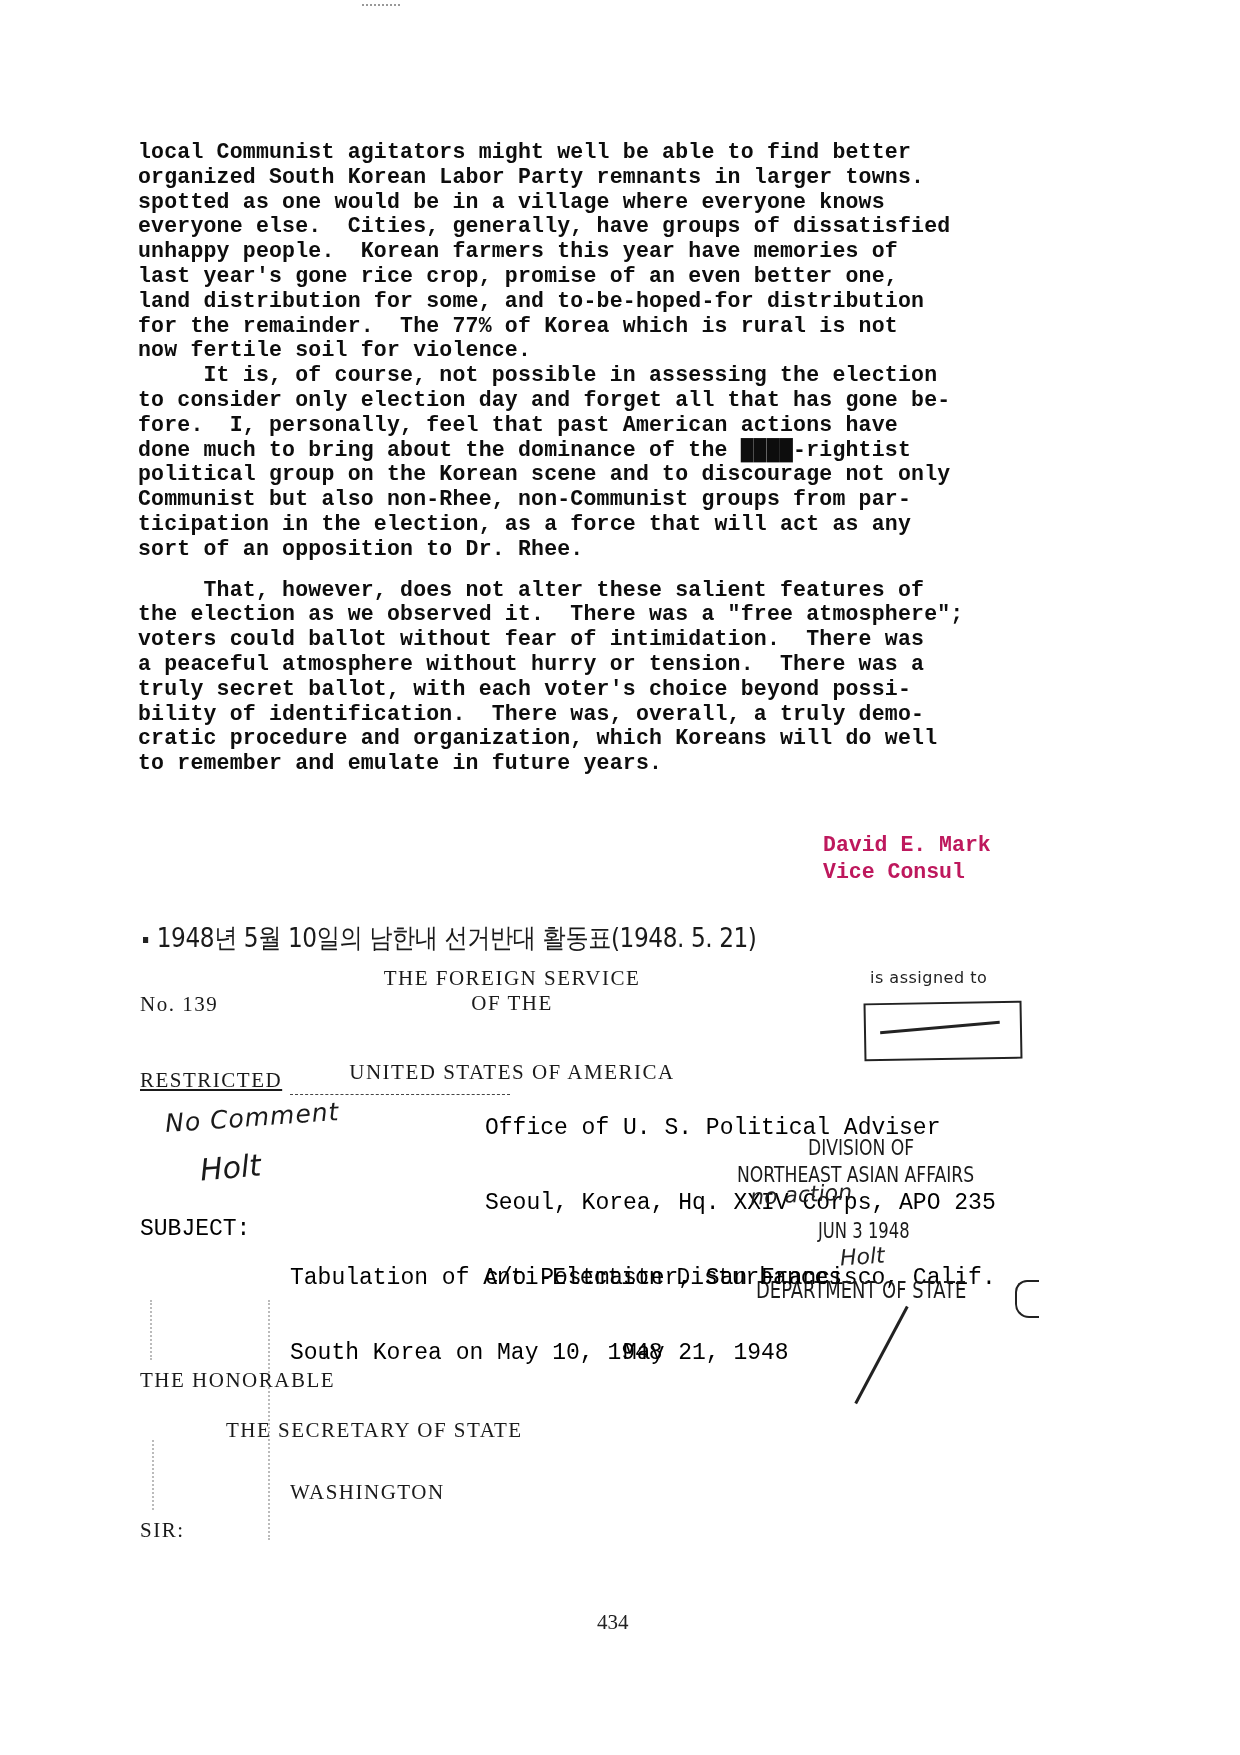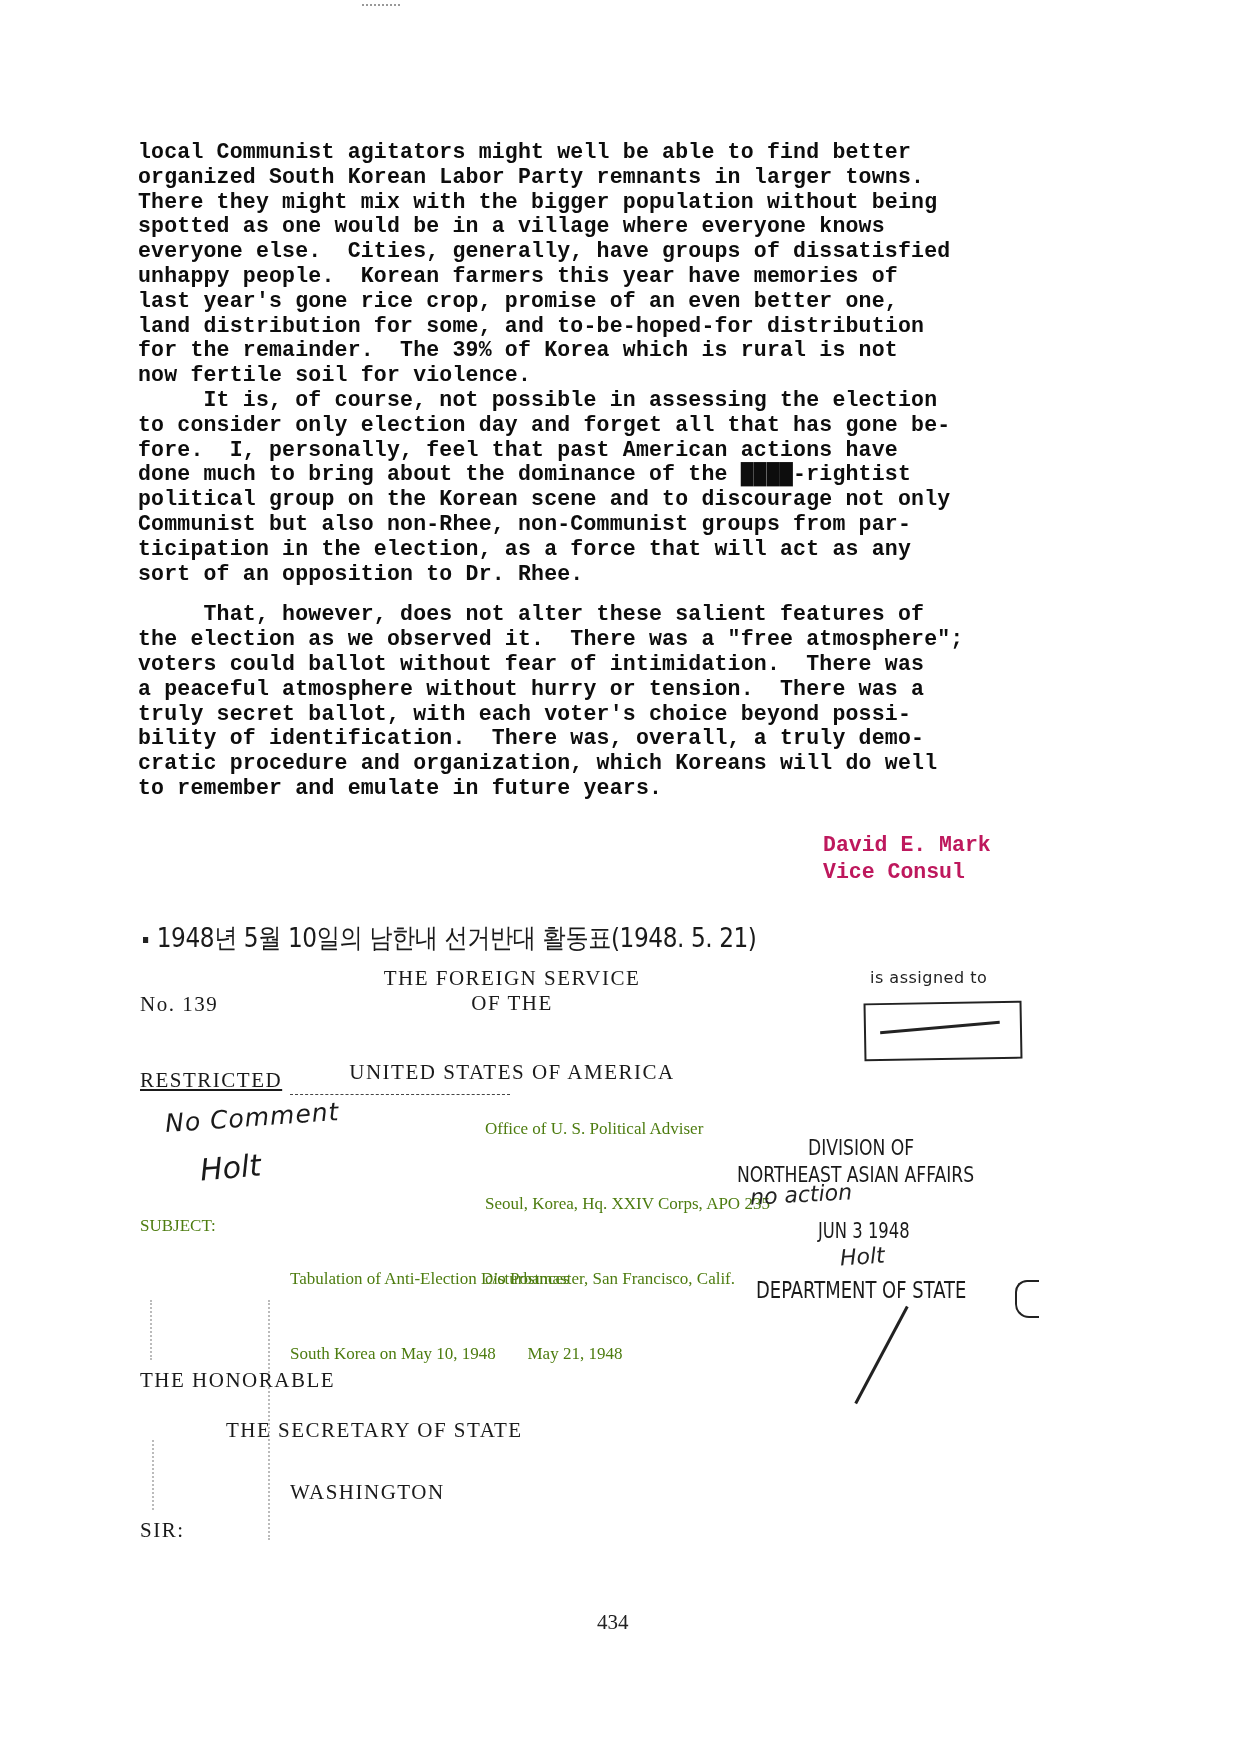--- a/index.html
+++ b/index.html
@@ -24,22 +24,22 @@
 
   .korean-title {
     position: absolute; left: 143px; top: 920px;
     font-family: "DejaVu Sans", "Liberation Sans", sans-serif;
     font-size: 27px; color: #1a1a1a; letter-spacing: -0.5px;
     transform: scaleX(0.86); transform-origin: left center;
   }
   .korean-title .bullet { display: inline-block; width: 6px; height: 6px; background: #222; margin-right: 10px; vertical-align: middle; }
 
   .typed {
-    font-family: Liberation Serif, serif;
-    font-size: 17px; color: #4d7c0f; position: absolute; white-space: pre;
+    font-family: Liberation Mono, monospace;
+    font-size: 23px; color: #000000; position: absolute; white-space: pre;
   }
   .serif-typed {
     font-family: "Liberation Serif", "DejaVu Serif", serif;
     font-size: 21px; color: #1a1a1a; position: absolute; white-space: pre;
     letter-spacing: 1.5px;
   }
   .center-head { text-align: center; width: 380px; left: 322px; }
 
   .assigned { position: absolute; left: 870px; top: 968px; font-family: "DejaVu Sans", sans-serif; font-size: 16px; color: #222; letter-spacing: 0.5px; }
   .assign-box { position: absolute; left: 864px; top: 1002px; width: 154px; height: 54px; border: 2px solid #222; transform: rotate(-1deg); }
@@ -79,27 +79,26 @@
 </head>
 <body>
 
 <div class="page">
   <div class="topmark"></div>
 
   <div class="body-text">
     <div>
       <div class="line">local Communist agitators might well be able to find better</div>
       <div class="line">organized South Korean Labor Party remnants in larger towns.</div>
-      <div class="line">There they might mix with the bigger population without being</div>
       <div class="line">spotted as one would be in a village where everyone knows</div>
       <div class="line">everyone else.  Cities, generally, have groups of dissatisfied</div>
       <div class="line">unhappy people.  Korean farmers this year have memories of</div>
       <div class="line">last year's gone rice crop, promise of an even better one,</div>
       <div class="line">land distribution for some, and to-be-hoped-for distribution</div>
-      <div class="line">for the remainder.  The 39% of Korea which is rural is not</div>
+      <div class="line">for the remainder.  The 77% of Korea which is rural is not</div>
       <div class="line">now fertile soil for violence.</div>
     </div>
     <div>
       <div class="line">     It is, of course, not possible in assessing the election</div>
       <div class="line">to consider only election day and forget all that has gone be-</div>
       <div class="line">fore.  I, personally, feel that past American actions have</div>
       <div class="line">done much to bring about the dominance of the ████-rightist</div>
       <div class="line">political group on the Korean scene and to discourage not only</div>
       <div class="line">Communist but also non-Rhee, non-Communist groups from par-</div>
       <div class="line">ticipation in the election, as a force that will act as any</div>

